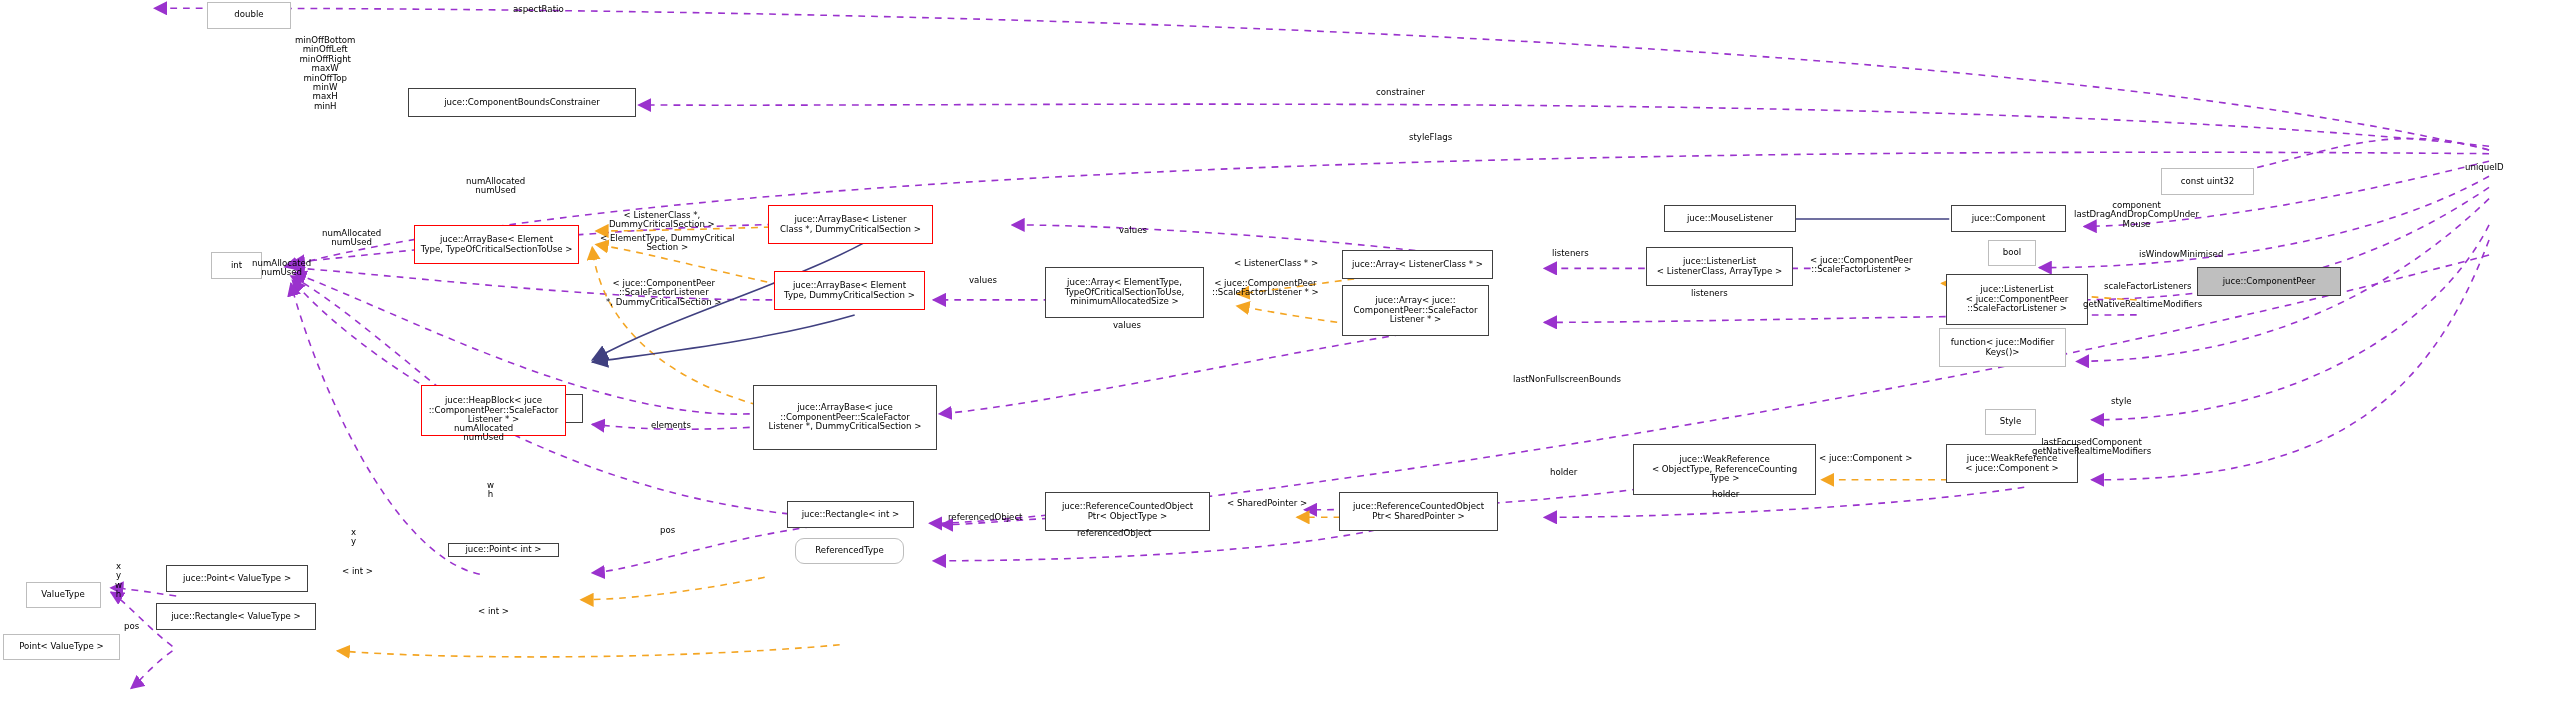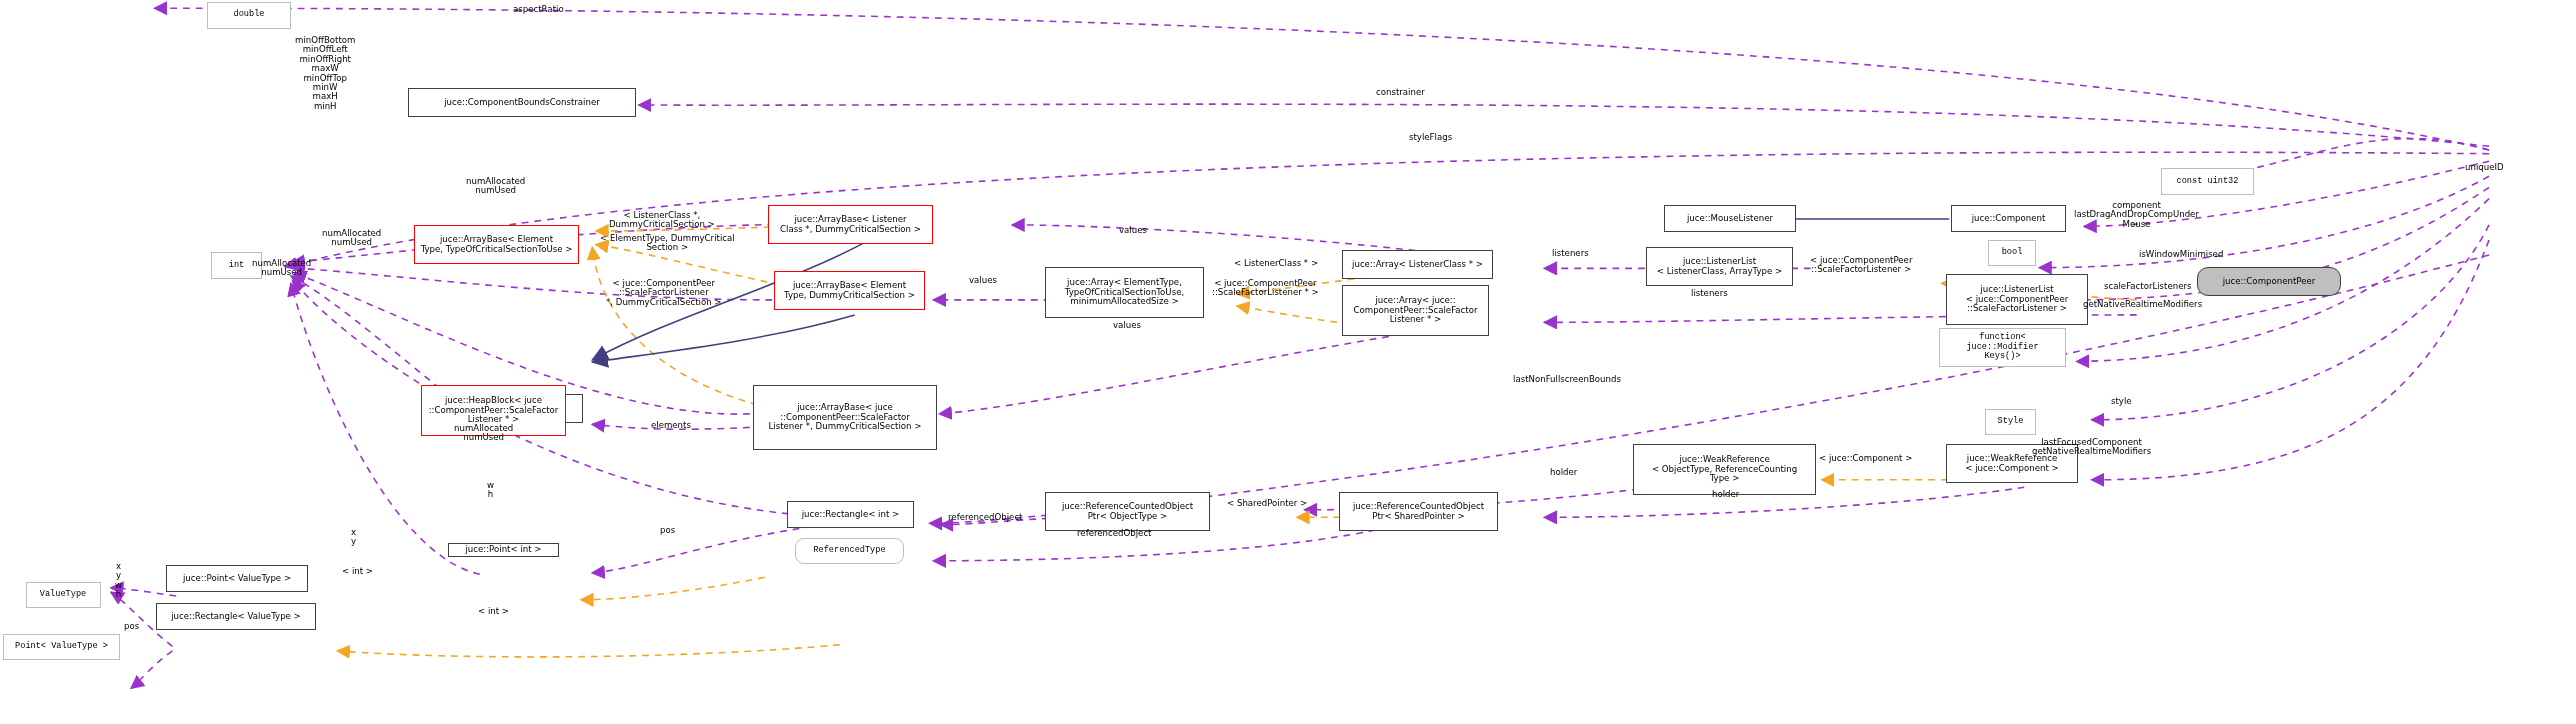--- a/index.html
+++ b/index.html
@@ -4,21 +4,21 @@
 <title>juce::ComponentPeer Collaboration Diagram</title>
 <style>
   html,body{margin:0;padding:0;background:#ffffff;}
   #canvas{position:relative;width:2576px;height:725px;background:#fff;
           font-family:"DejaVu Sans","Liberation Sans",sans-serif;overflow:hidden;}
   .node{position:absolute;box-sizing:border-box;display:flex;align-items:center;
         justify-content:center;text-align:center;background:#ffffff;
         font-size:8.6px;line-height:9.4px;color:#000;padding:1.5px 3px;
         white-space:pre-line;}
   
-  .b-thin  {border:0.7px solid #bdbdbd;font-family:Liberation Mono, monospace;}
+  .b-thin  {border:0.7px solid #bdbdbd;}
   .b-bold  {border:1.2px solid #404040;}
   .b-red   {border:1.2px solid #ff0000;}
   .b-cur   {border:1.2px solid #404040;background:#bfbfbf;}
   .edgelabel{position:absolute;font-size:8.6px;line-height:9.4px;color:#000;
              text-align:center;white-space:pre-line;}
   svg.wires{position:absolute;left:0;top:0;width:2576px;height:725px;
             pointer-events:none;}
 </style>
 </head>
 <body>
@@ -159,21 +159,21 @@
 &lt; ListenerClass, ArrayType &gt;</div>
       <div class="node b-bold" style="left: 1946px; top: 274px; width: 142px; height: 51px;">juce::ListenerList
 &lt; juce::ComponentPeer
 ::ScaleFactorListener &gt;</div>
       <div class="node b-bold" style="left: 1664px; top: 205px; width: 132px; height: 27px;">juce::MouseListener</div>
       <div class="node b-bold" style="left: 1951px; top: 205px; width: 115px; height: 27px;">juce::Component</div>
       <div class="node b-thin" style="left: 2161px; top: 168px; width: 93px; height: 27px;">const uint32</div>
       <div class="node b-thin" style="left: 1988px; top: 240px; width: 48px; height: 25.5px;">bool</div>
       <div class="node b-thin" style="left: 1939px; top: 328px; width: 127px; height: 39px;">function&lt; juce::Modifier
 Keys()&gt;</div>
-      <div class="node b-cur" style="left: 2197px; top: 267px; width: 144px; height: 28.5px; border-radius: 11px;">juce::ComponentPeer</div>
+      <div class="node b-cur" style="left: 2197px; top: 267px; width: 144px; height: 28.5px;">juce::ComponentPeer</div>
       <div class="node b-thin" style="left: 1985px; top: 409px; width: 51px; height: 25.5px;">Style</div>
       <div class="node b-bold" style="left: 1633px; top: 444px; width: 183px; height: 51px;">juce::WeakReference
 &lt; ObjectType, ReferenceCounting
 Type &gt;</div>
       <div class="node b-bold" style="left: 1946px; top: 444px; width: 132px; height: 39px;">juce::WeakReference
 &lt; juce::Component &gt;</div>
       <div class="node b-bold" style="left: 787px; top: 501px; width: 127px; height: 27px;">juce::Rectangle&lt; int &gt;</div>
       <div class="node b-bold" style="left: 1045px; top: 492px; width: 165px; height: 39px;">juce::ReferenceCountedObject
 Ptr&lt; ObjectType &gt;</div>
       <div class="node b-bold" style="left: 1339px; top: 492px; width: 159px; height: 39px;">juce::ReferenceCountedObject

